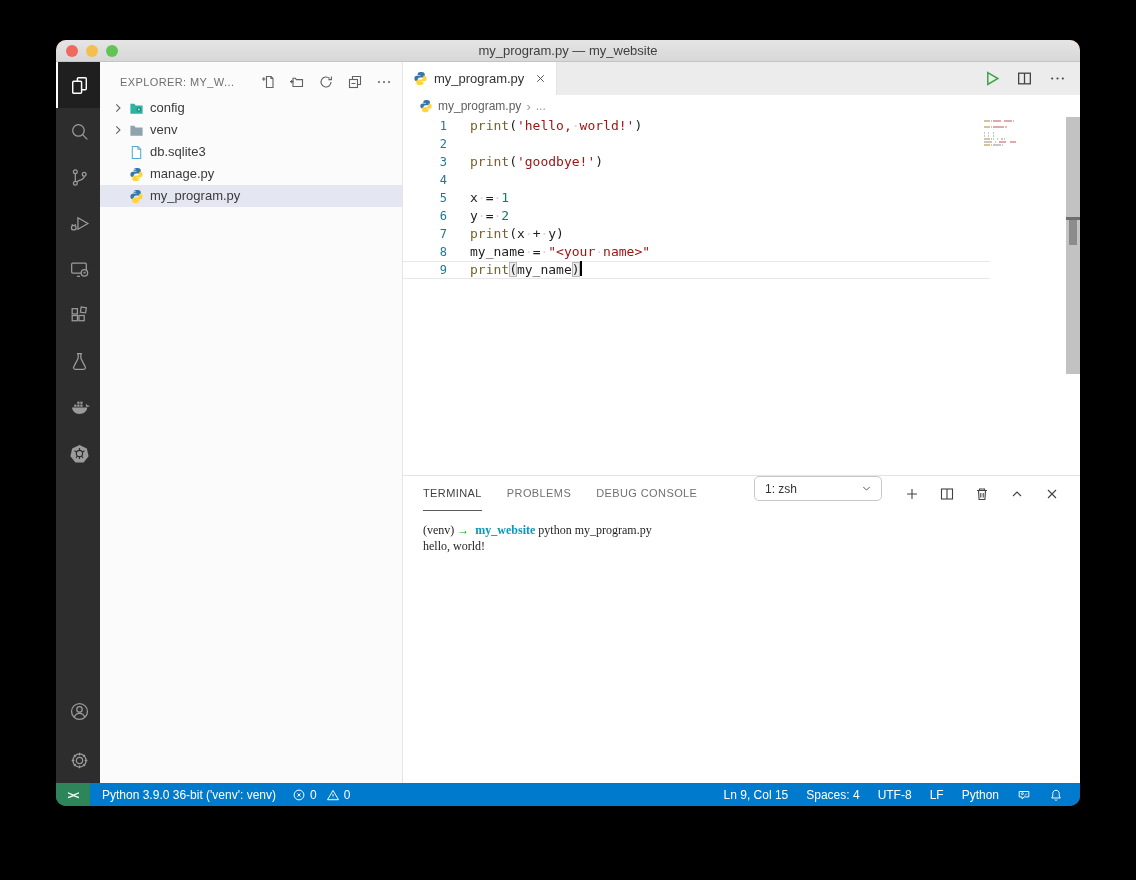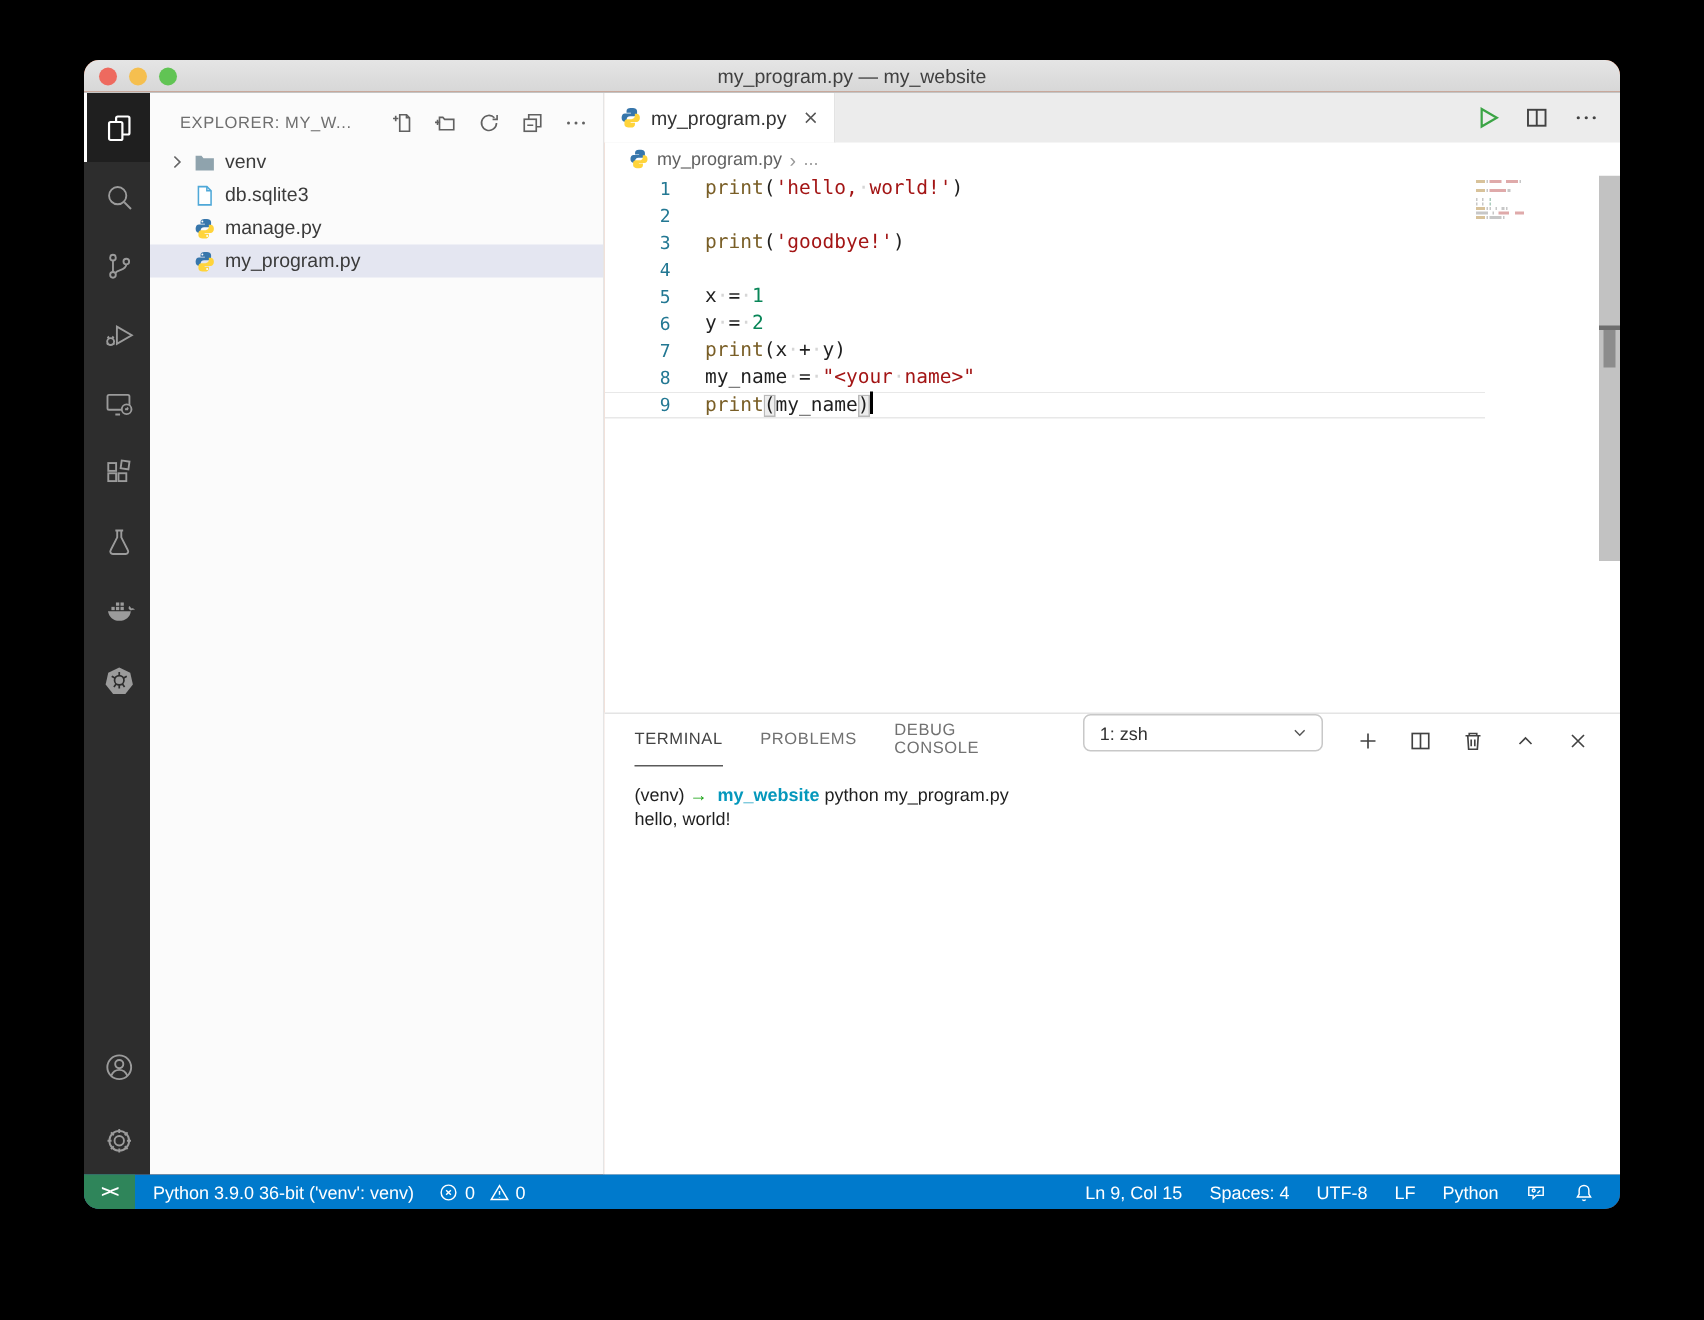--- a/index.html
+++ b/index.html
@@ -93,28 +93,28 @@
 
   
   .panel { height:308px; flex:0 0 308px; border-top:1px solid #e4e4e4; display:flex;
            flex-direction:column; background:#fff; }
   .panel-header { height:35px; flex:0 0 35px; display:flex; 
                   padding:0 20px 0 20px; }
   .panel-tab { font-size:11px; letter-spacing:.4px; color:#717171; margin-right:25px;
                height:100%; display:flex; align-items:center; border-bottom:1px solid transparent;
                cursor:pointer; }
   .panel-tab.active { color:#424242; border-bottom-color:#5a5a5a; }
-  .shell-select { margin-left:auto; width:160px; height:25px; border:1px solid #c8c8c8;
+  .shell-select { margin-left:auto; width:128px; height:25px; border:1px solid #c8c8c8;
                   border-radius:5px; display:flex; align-items:center; justify-content:space-between;
                   padding:0 8px 0 10px; font-size:12px; color:#333; cursor:pointer; }
   .shell-select svg { width:13px; height:13px; stroke:#555; fill:none; stroke-width:1.2; }
   .panel-actions { display:flex; align-items:center; gap:19px; margin-left:22px; }
   .panel-actions svg { width:16px; height:16px; stroke:#424242; fill:none; stroke-width:1.1; cursor:pointer;}
 
-  .terminal { flex:1; padding:12px 0 0 20px; font-family:Liberation Sans, sans-serif;
+  .terminal { flex:1; padding:12px 0 0 20px; font-family:Liberation Serif, serif;
               font-size:12px; line-height:15.5px; color:#1f1f1f; }
   .tline { white-space:pre; }
   .arrow { color:#13a10e; } .dir { color:#0598bc; font-weight:bold; }
   .tcursor { display:inline-block; width:8px; height:13px; border:1px solid #444;
              vertical-align:-2px; margin-left:2px; }
 
   
   .statusbar { height:23px; flex:0 0 23px; background:#007acc; display:flex; align-items:center;
                color:#fff; font-size:12px; }
   .remote-ind { width:34px; height:100%; background:#2f855a; display:flex; align-items:center;
@@ -256,20 +256,35 @@
       </div>
       <div class="tree">
           <div class="tree-row">
             <span class="tw">
               <svg viewBox="0 0 16 16">
                 <path d="M6 3.8l4.2 4.2L6 12.2" fill="none" stroke="#646465" stroke-width="1.3"></path>
               </svg>
             </span>
             <span class="fi">
               <svg viewBox="0 0 16 16">
+                <path d="M1.5 3h4.2l1.4 1.8h7.4v8.7H1.5z" fill="#2bb3a3"></path>
+                <circle cx="10.5" cy="9" r="2.4" fill="#17897c"></circle>
+                <circle cx="10.5" cy="9" r="1" fill="#d9f5f1"></circle>
+              </svg>
+            </span>
+            <span class="flabel">config</span>
+          </div>
+          <div class="tree-row">
+            <span class="tw">
+              <svg viewBox="0 0 16 16">
+                <path d="M6 3.8l4.2 4.2L6 12.2" fill="none" stroke="#646465" stroke-width="1.3"></path>
+              </svg>
+            </span>
+            <span class="fi">
+              <svg viewBox="0 0 16 16">
                 <path d="M1.5 3h4.2l1.4 1.8h7.4v8.7H1.5z" fill="#8fa3ad"></path>
               </svg>
             </span>
             <span class="flabel">venv</span>
           </div>
           <div class="tree-row">
             <span class="tw"></span>
             <span class="fi">
               <svg viewBox="0 0 16 16">
                 <path d="M3.5 1.5h6l3 3v10h-9z" fill="#fff" stroke="#4fa8d8" stroke-width="1.1"></path>

